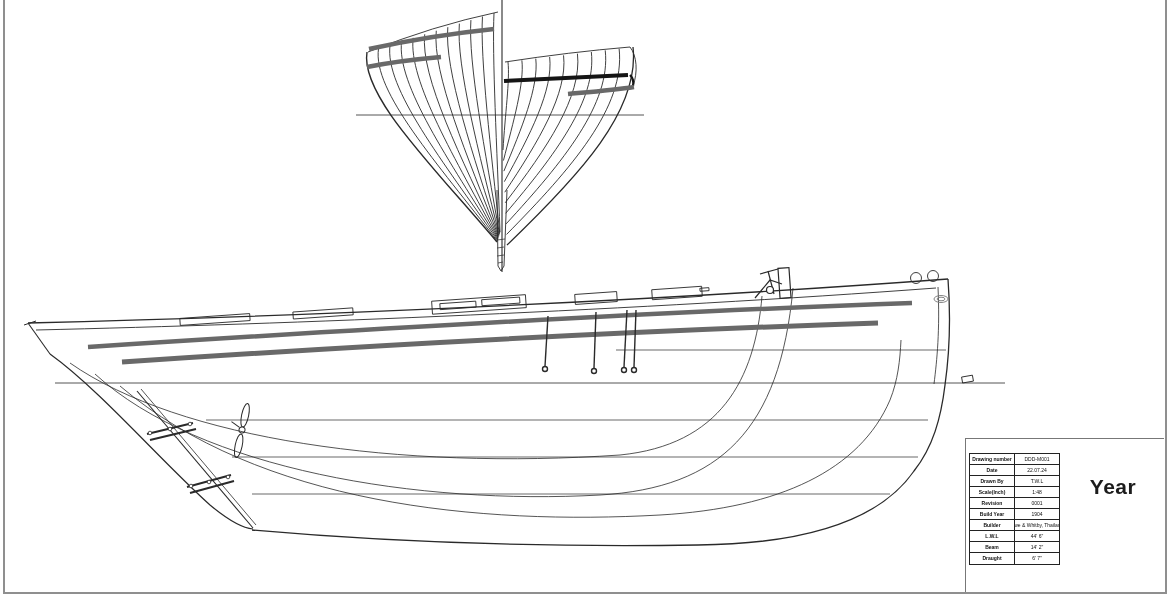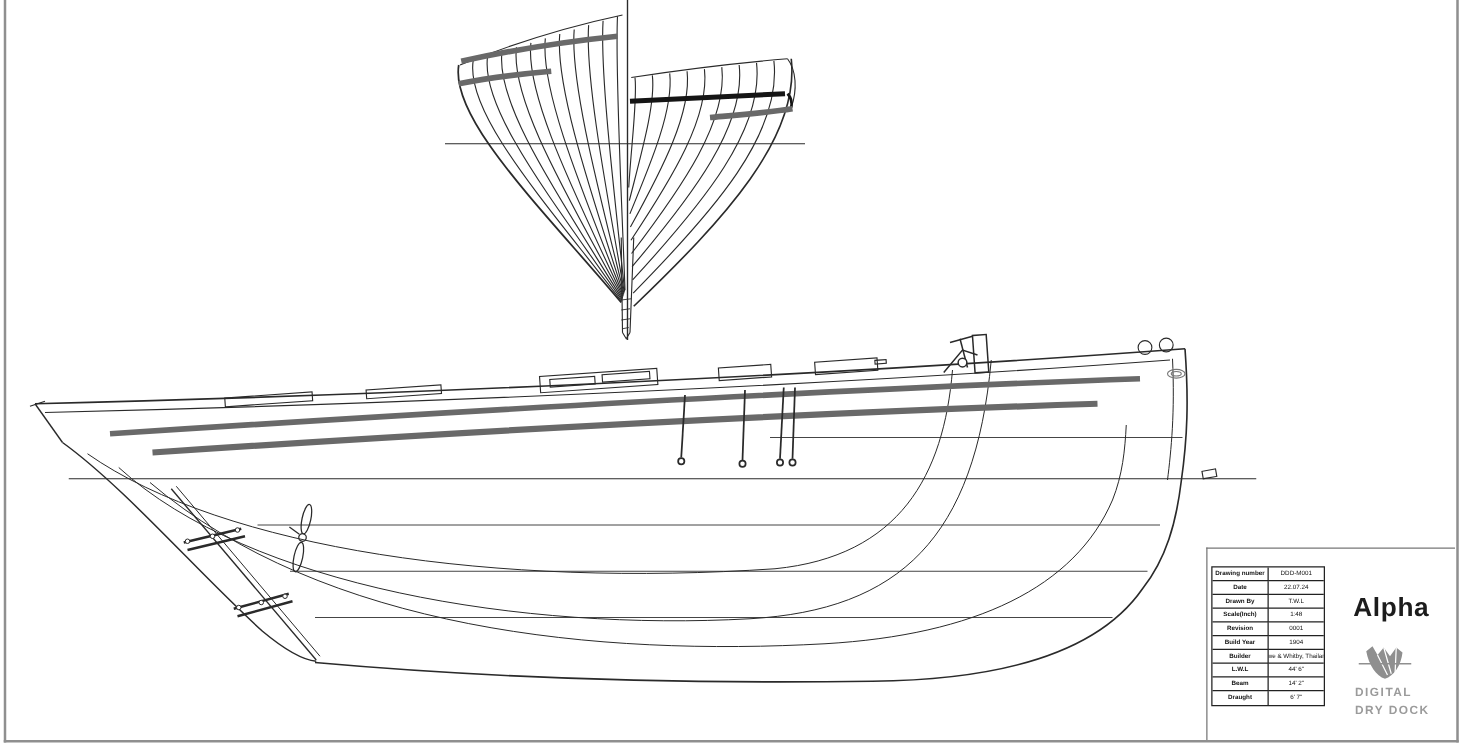--- a/index.html
+++ b/index.html
@@ -191,24 +191,15 @@
       <div class="tb-row"><div class="tb-cell tb-label">Scale(Inch)</div><div class="tb-cell">1:48</div></div>
       <div class="tb-row"><div class="tb-cell tb-label">Revision</div><div class="tb-cell">0001</div></div>
       <div class="tb-row"><div class="tb-cell tb-label">Build Year</div><div class="tb-cell">1904</div></div>
       <div class="tb-row"><div class="tb-cell tb-label">Builder</div><div class="tb-cell">Uwe &amp; Whitby, Thailand</div></div>
       <div class="tb-row"><div class="tb-cell tb-label">L.W.L</div><div class="tb-cell">44' 6"</div></div>
       <div class="tb-row"><div class="tb-cell tb-label">Beam</div><div class="tb-cell">14' 2"</div></div>
       <div class="tb-row"><div class="tb-cell tb-label">Draught</div><div class="tb-cell">6' 7"</div></div>
     </div>
   </div>
 
-  <div class="project-title">Alpha</div>
-
-  <div class="brand">
-    <svg class="brand-logo" width="44" height="32" viewBox="-22 -16 44 32">
-      <path d="M-15,-9 L-10,-13 L-6,-6 L-1,-12 L4,-5 L9,-12 L14,-8 C13,2 7,11 0,13 C-7,11 -13,2 -15,-9 Z" fill="#8f8f8f" stroke="none"></path>
-      <path d="M-6,-6 L2,10 M-1,-12 L5,9 M9,-12 L8,10" stroke="#ffffff" stroke-width="1" fill="none"></path>
-      <line x1="-21" y1="1" x2="21" y2="1" stroke="#8f8f8f" stroke-width="1.2"></line>
-    </svg>
-    <div class="brand-name">DIGITAL</div>
-    <div class="brand-name">DRY DOCK</div>
-  </div>
+  <div class="project-title">Year</div>
+
 </div>
 
 </body></html>

